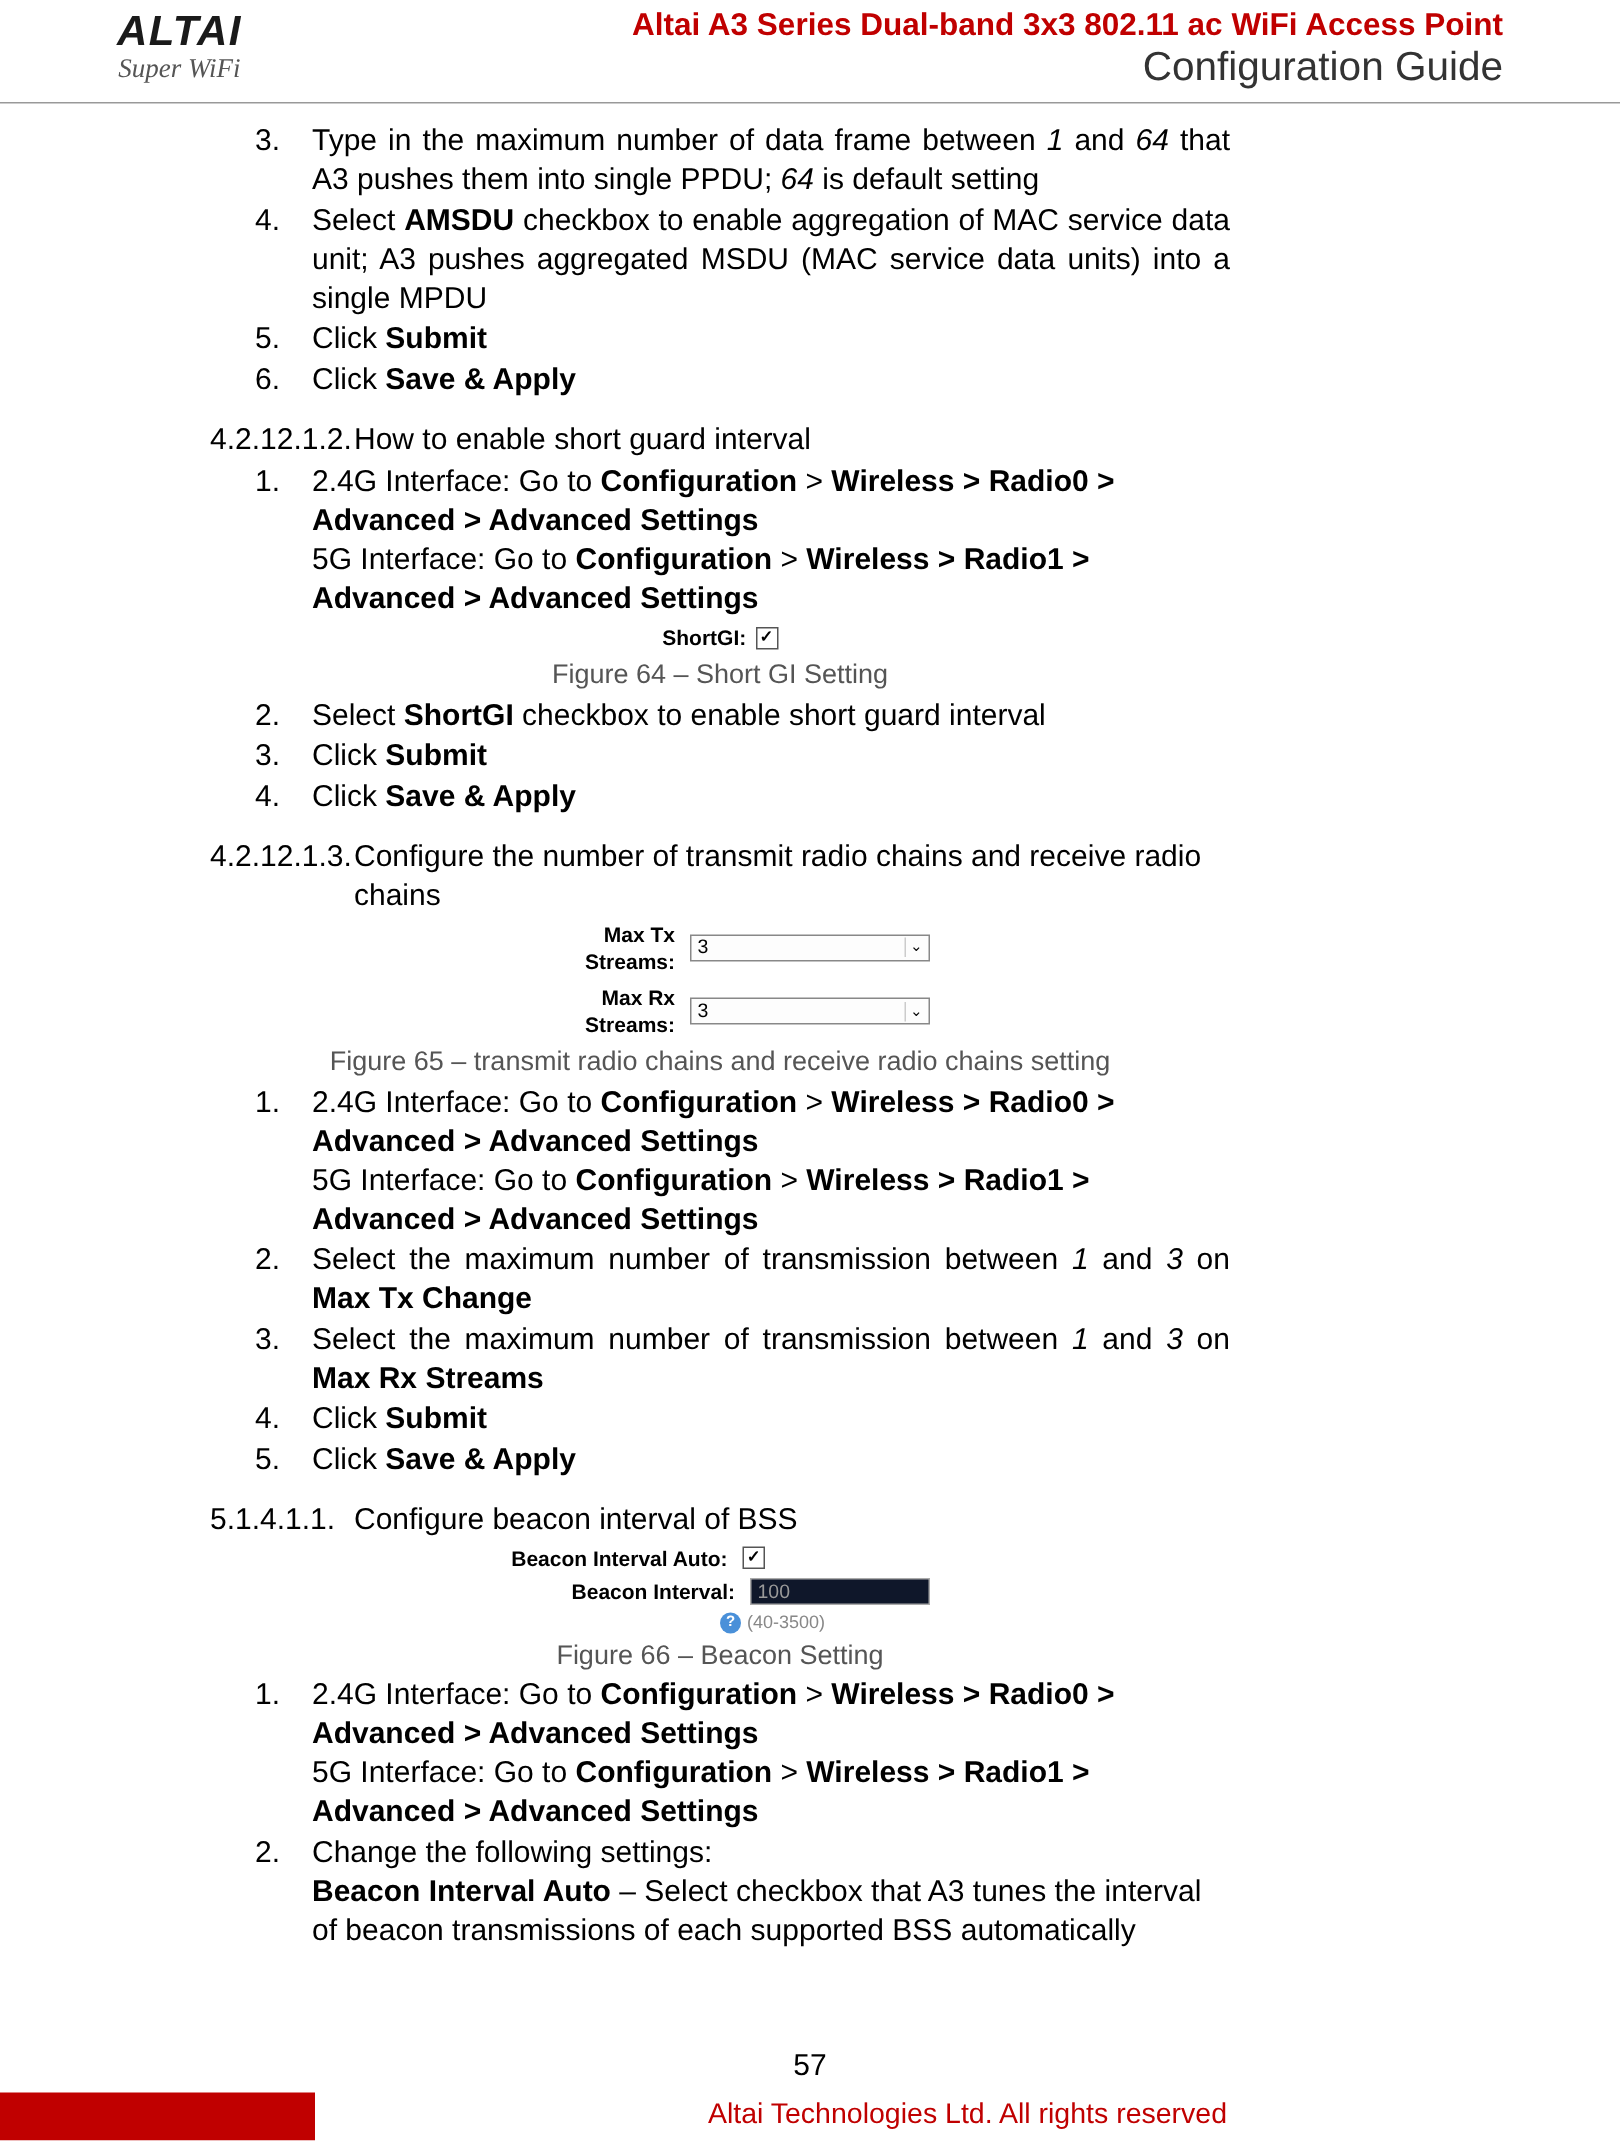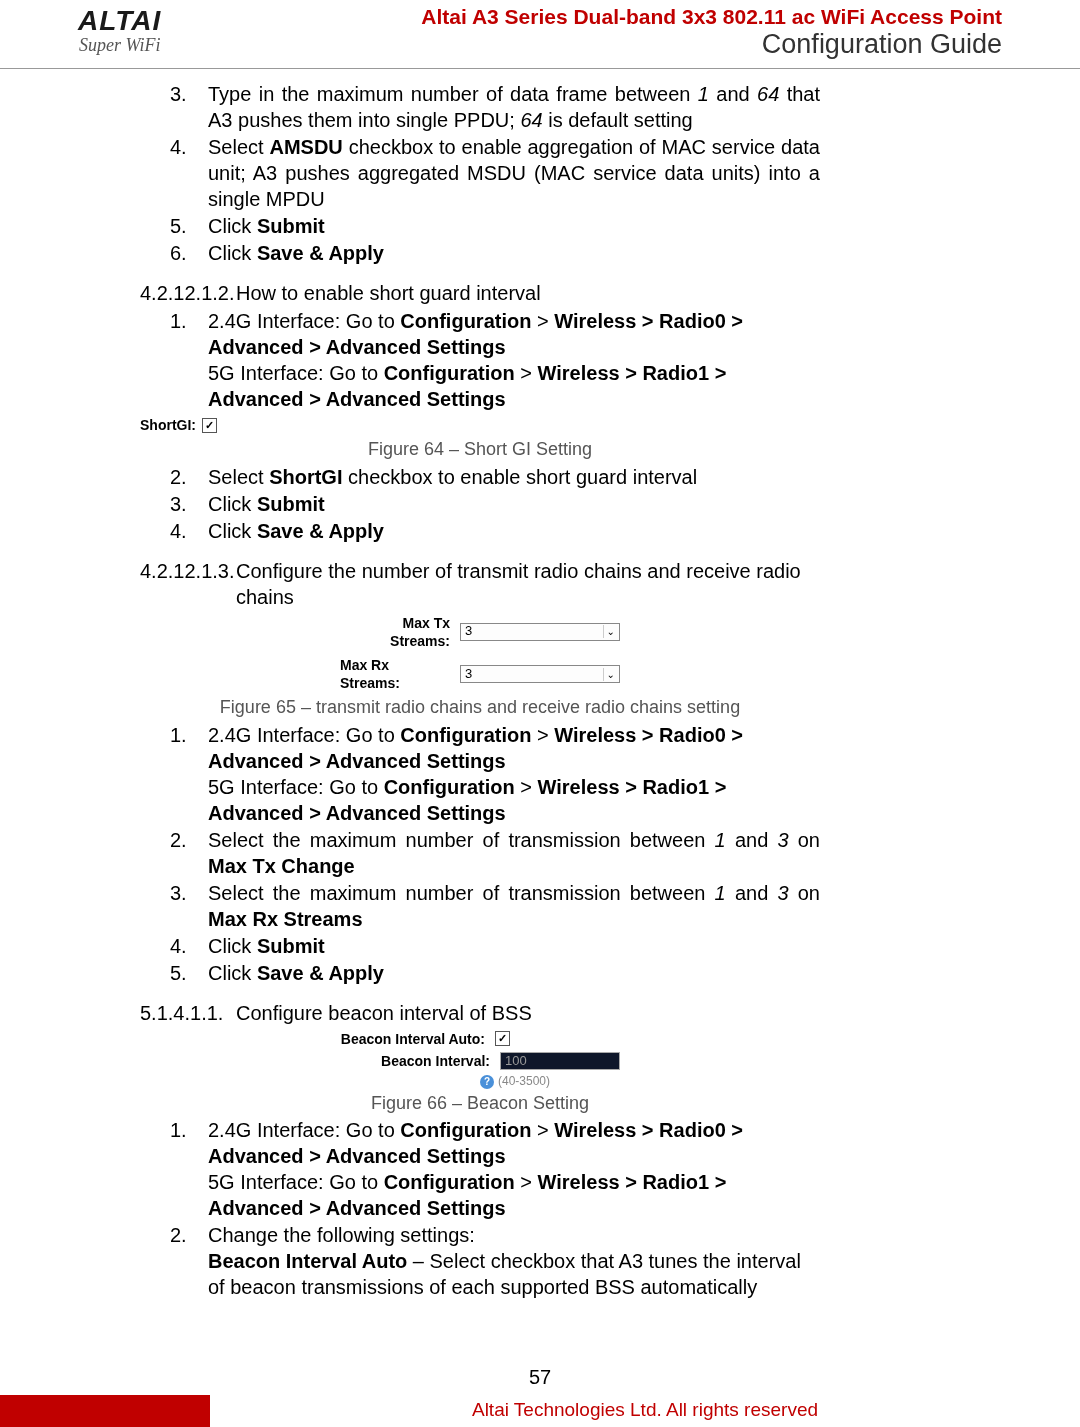--- a/index.html
+++ b/index.html
@@ -31,21 +31,21 @@
   }
   .ol1 { list-style: none; padding-left: 30px; }
   .ol1 > li { position: relative; padding-left: 38px; margin-bottom: 1px; }
   .ol1 > li > .num { position: absolute; left: 0; top: 0; }
   .justify { text-align: justify; }
   .section-head { margin-top: 14px; margin-bottom: 2px; }
   .sh-num { display: inline-block; width: 96px; vertical-align: top; }
   .sh-text { display: inline-block; width: calc(100% - 100px); vertical-align: top; }
   b { font-weight: bold; }
   i { font-style: italic; }
-  .fig-row { display:flex; align-items:center; gap:6px; margin:4px 0; font-family: Arial, sans-serif; font-size: 14px; font-weight: bold; }
+  .fig-row { display:flex; align-items:center; justify-content:center; gap:6px; margin:4px 0; font-family: Arial, sans-serif; font-size: 14px; font-weight: bold; }
   .fig-row-wide { justify-content:center; gap:10px; }
   .checkbox-box { width: 15px; height: 15px; border: 1px solid #555; display:inline-flex; align-items:center; justify-content:center; font-size:11px; line-height:1; background:#fff; }
   .fig-caption { text-align:center; color:#555; font-size:18px; margin: 2px 0 2px 0; font-family: "Century Gothic", sans-serif; font-weight: normal;}
   .select-box { border:1px solid #888; background:#fdfdfd; font-family: Arial, sans-serif; font-size:13px; padding:0 4px; display:inline-flex; align-items:center; justify-content:space-between; width:160px; height:18px; font-weight:normal;}
   .select-box .chev { font-size:10px; border-left:1px solid #ccc; padding-left:3px; }
   .input-box { border:1px solid #aaa; background:#0f172a; color:#999; font-family: Arial, sans-serif; font-size:13px; padding:0 4px; width:120px; height:18px; display:inline-block; font-weight:normal;}
   .hint-row { display:flex; align-items:center; justify-content:center; gap:4px; font-family: Arial, sans-serif; font-size:12px; color:#888; margin-top:1px; margin-left:70px;}
   .hint-icon { width:14px; height:14px; border-radius:50%; background:#4a90d9; color:#fff; font-size:10px; display:inline-flex; align-items:center; justify-content:center; font-weight:bold;}
   .footer { position:absolute; bottom:0; left:0; right:0; }
   .page-num { text-align:center; font-size:20px; padding-bottom:6px; }
@@ -122,21 +122,21 @@
     <span class="sh-num">4.2.12.1.3.</span><span class="sh-text">Configure the number of transmit radio chains and receive radio chains</span>
   </div>
   <div class="fig-row fig-row-wide">
     <span style="width:110px; text-align:right;">Max Tx Streams:</span>
     <span class="select-box">
         <span>3</span>
         <span class="chev">⌄</span>
       </span>
   </div>
   <div class="fig-row fig-row-wide" style="margin-top:6px;">
-    <span style="width:110px; ">Max Rx Streams:</span>
+    <span style="width:110px; text-align:right;">Max Rx Streams:</span>
     <span class="select-box">
         <span>3</span>
         <span class="chev">⌄</span>
       </span>
   </div>
   <div class="fig-caption">Figure 65 – transmit radio chains and receive radio chains setting</div>
   <ol class="ol1">
     <li>
       <span class="num">1.</span>
       <span>2.4G Interface: Go to </span><b>Configuration</b><span> &gt; </span><b>Wireless &gt; Radio0 &gt; Advanced &gt; Advanced Settings</b><br>

